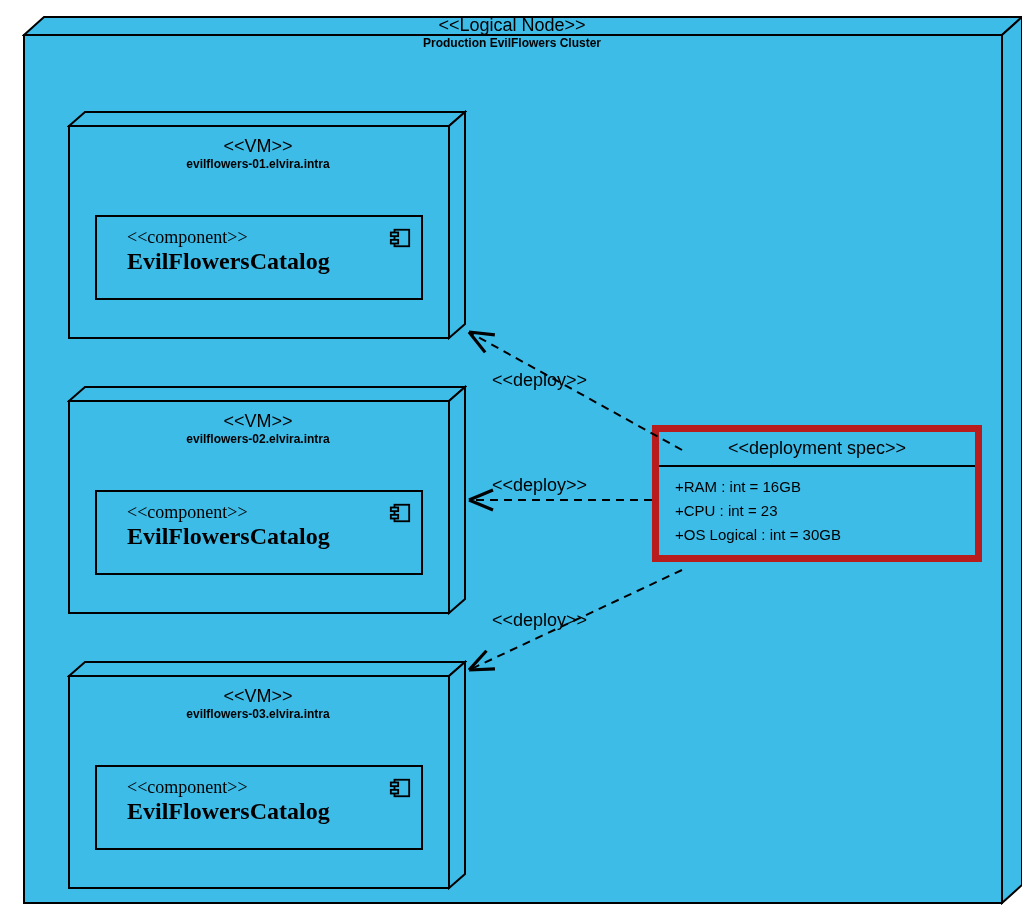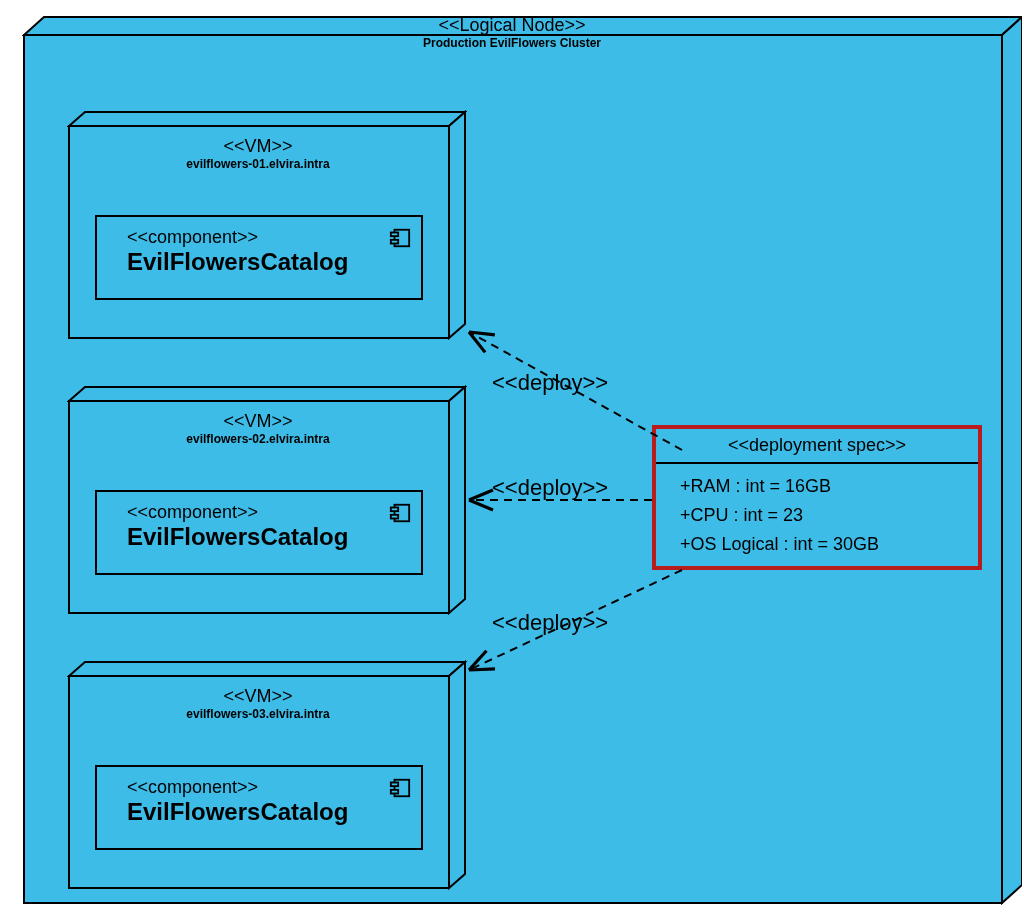--- a/index.html
+++ b/index.html
@@ -30,20 +30,21 @@
     font-weight: bold;
   }
   .vm-box {
     position: absolute;
   }
   .comp-box {
     position: absolute;
     border: 2px solid #000;
     background: #3dbce8;
     padding: 10px 20px 12px 20px;
+    font-family: Liberation Serif, serif;
   }
   .comp-stereo {
     font-size: 18px;
     text-align: left;
     padding-left: 10px;
   }
   .comp-name {
     font-size: 24px;
     font-weight: bold;
     text-align: left;
@@ -51,36 +52,36 @@
   }
   .comp-icon {
     position: absolute;
     right: 10px;
     top: 10px;
     width: 22px;
     height: 22px;
   }
   .spec-box {
     position: absolute;
-    border: 4px solid #b91c1c;
+    border: 7px solid #b91c1c;
     background: #3dbce8;
   }
   .spec-head {
     border-bottom: 2px solid #000;
     padding: 6px 8px;
     text-align: center;
   }
   .spec-body {
-    padding: 8px 24px;
-    font-size: 18px;
+    padding: 8px 16px;
+    font-size: 15px;
     line-height: 1.6;
   }
   .deploy-label {
     position: absolute;
-    font-size: 22px;
+    font-size: 18px;
     background: transparent;
   }
   svg.conn {
     position: absolute;
     overflow: visible;
     pointer-events: none;
   }
 </style>
 </head>
 <body>

